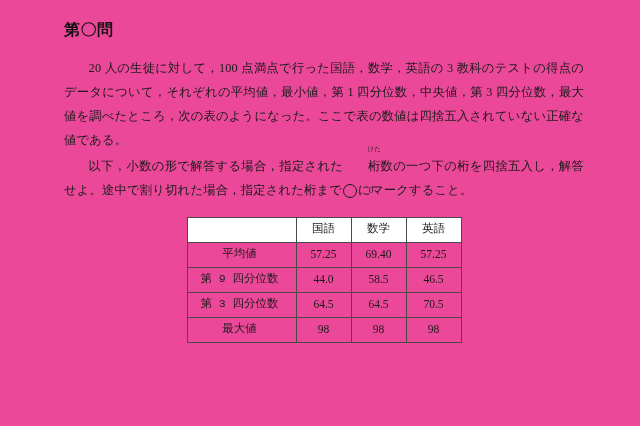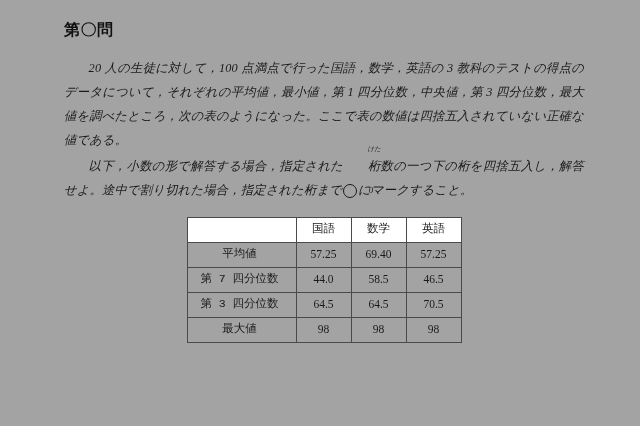--- a/index.html
+++ b/index.html
@@ -11,21 +11,21 @@
     height: 426px;
     background: #ffffff;
     font-family: "Liberation Serif", "DejaVu Serif", serif;
     color: #1a1a1a;
     overflow: hidden;
   }
   .page {
     position: relative;
     width: 640px;
     height: 426px;
-    background: #a3a3a3;
+    background: #ec4899;
     box-sizing: border-box;
     padding: 14px 56px 0 64px;
   }
   .title {
     font-size: 16px;
     font-weight: bold;
     letter-spacing: 0.5px;
     margin: 6px 0 16px 0;
     color: #111;
   }
@@ -33,21 +33,20 @@
     font-size: 12.3px;
     line-height: 1.95;
     text-align: justify;
     text-justify: inter-ideograph;
     margin: 0 0 2px 0;
     letter-spacing: 0.2px;
     color: #1a1a1a;
   }
   .para.indent {
     text-indent: 2em;
-    font-style: italic;
   }
   .ruby-wrap {
     position: relative;
     display: inline-block;
     white-space: nowrap;
   }
   .ruby-wrap .rt {
     position: absolute;
     top: -9px;
     left: 50%;
@@ -130,21 +129,21 @@
         </tr>
       </thead>
       <tbody>
         <tr>
           <td class="rowhead">平均値</td>
           <td class="val">57.25</td>
           <td class="val">69.40</td>
           <td class="val">57.25</td>
         </tr>
         <tr>
-          <td class="rowhead">第 7 四分位数</td>
+          <td class="rowhead">第 9 四分位数</td>
           <td class="val">44.0</td>
           <td class="val">58.5</td>
           <td class="val">46.5</td>
         </tr>
         <tr>
           <td class="rowhead">第 3 四分位数</td>
           <td class="val">64.5</td>
           <td class="val">64.5</td>
           <td class="val">70.5</td>
         </tr>

